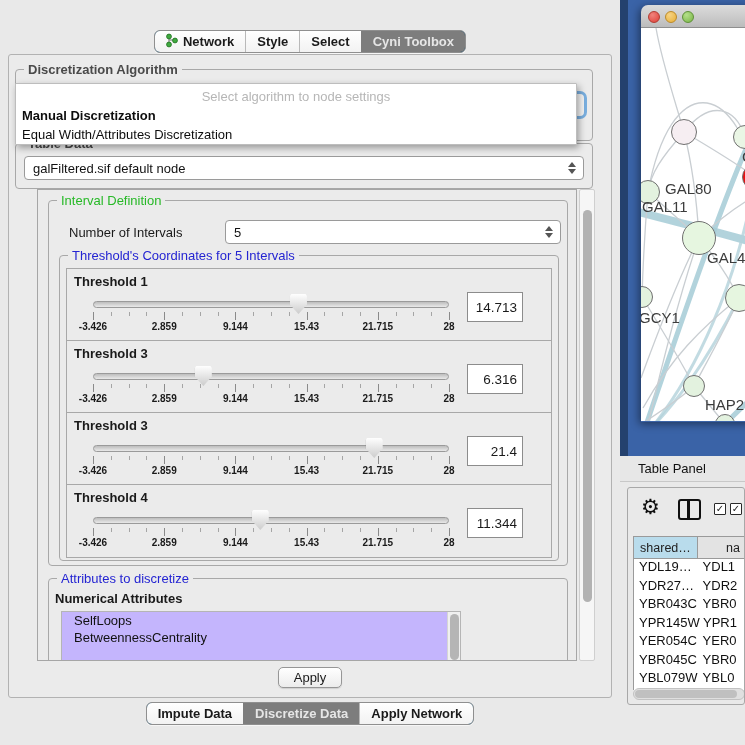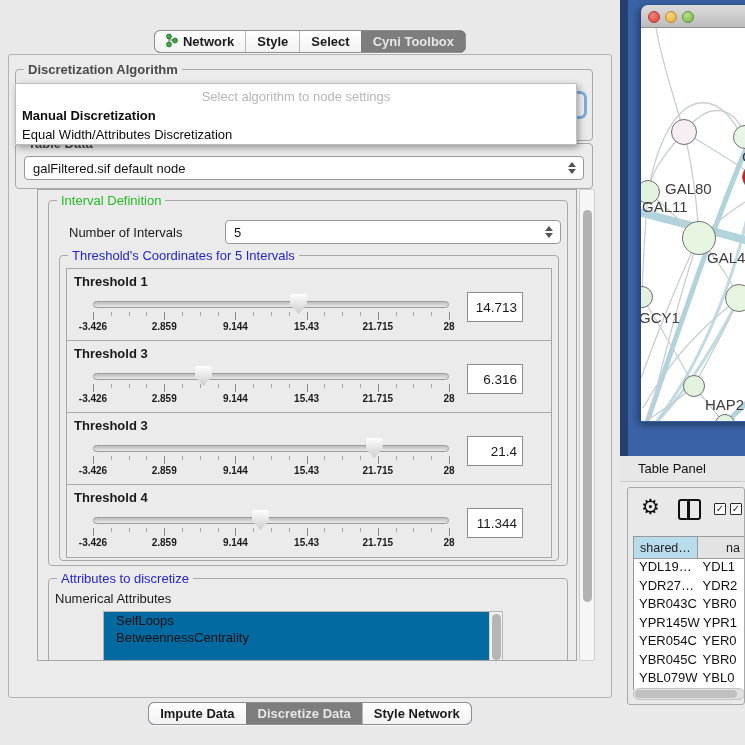--- a/index.html
+++ b/index.html
@@ -57,22 +57,22 @@
   .slider-track { position:absolute; left:26px; top:32px; width:356px; height:7px; border-radius:4px; border:1px solid #9a9a9a; background:linear-gradient(#bdbdbd,#e9e9e9); }
   .slider-handle { position:absolute; top:25px; width:17px; height:20px; background:linear-gradient(#fefefe,#cccccc); clip-path:polygon(8% 0,92% 0,100% 10%,100% 52%,50% 100%,0 52%,0 10%); filter:drop-shadow(0 0 1px #777); }
   .ticks { position:absolute; left:26px; top:43px; width:356px; height:9px; }
   .tick { position:absolute; top:0; width:1px; background:#8a8a8a; }
   .tick.minor { height:4px; background:#a5a5a5; }
   .tick.major { height:8px; }
   .tick-label { position:absolute; top:52px; transform:translateX(-50%); font-size:10px; font-weight:bold; color:#1a1a1a; white-space:nowrap; }
   .value-box { position:absolute; left:400px; top:23px; width:56px; height:30px; background:#ffffff; border:1.5px solid #8c8c8c; display:flex; align-items:center; justify-content:flex-end; padding-right:5px; font-size:13.5px; }
 
   .attr-group { left:10px; top:388px; width:520px; height:120px; }
-  .attr-sub { position:absolute; left:6px; top:12px; font-weight:normal; font-size:13px; }
-  .attr-list { position:absolute; left:12px; top:32px; width:400px; height:70px; background:#0369a1; border:1px solid #b5b5b5; overflow:hidden;margin-left:42px; }
+  .attr-sub { position:absolute; left:6px; top:12px; font-weight:bold; font-size:13px; }
+  .attr-list { position:absolute; left:12px; top:32px; width:400px; height:70px; background:#c4b5fd; border:1px solid #b5b5b5; overflow:hidden; }
   .attr-item { padding:1px 0 1px 12px; font-size:13px; line-height:15px; color:#111; }
   .attr-scroll { position:absolute; right:0; top:0; width:13px; height:100%; background:#f0f0f0; border-left:1px solid #d5d5d5; }
   .attr-scroll .thumb { position:absolute; left:2px; top:2px; width:9px; height:46px; background:#b5b5b5; border-radius:5px; }
 
   .apply-bar { position:absolute; left:0; top:610px; width:602px; height:32px; }
   .apply-btn { position:absolute; left:50%; transform:translateX(-50%); top:2px; width:64px; height:21px; background:linear-gradient(#ffffff,#ececec); border:1px solid #969696; border-radius:5px; font-size:13px; text-align:center; line-height:19px; box-shadow:0 1px 1px rgba(0,0,0,.12); }
 
   
   .right-region { position:absolute; left:620px; top:0; width:125px; height:745px; }
   .desktop-blue { position:absolute; left:0; top:0; width:125px; height:456px; background:#3a63a7; border-left:8px solid #24416e; }
@@ -334,32 +334,35 @@
             <div class="attr-item">BetweennessCentrality</div>
           </div>
       </div>
 
     </div>
 
     <div class="v-scrollbar">
       <div class="thumb" style="top:20px; height:392px;"></div>
     </div>
 
+    <div class="apply-bar">
+      <div class="apply-btn">Apply</div>
+    </div>
   </div>
 
   <div class="bottom-tab-wrap">
     <div class="segmented" id="bottom-tabbar">
         <div class="seg-item">
           <span>Impute Data</span>
         </div>
         <div class="seg-item selected">
           <span>Discretize Data</span>
         </div>
         <div class="seg-item">
-          <span>Style Network</span>
+          <span>Apply Network</span>
         </div>
       </div>
   </div>
 </div>
 
 <div class="right-region">
   <div class="desktop-blue">
     <div class="net-window">
       <div class="nw-titlebar">
         <span class="tl red"></span>

